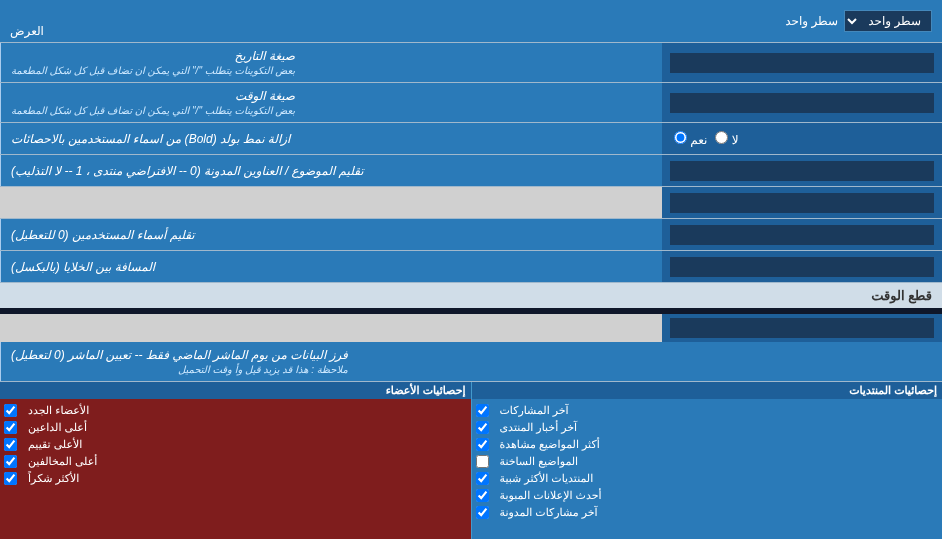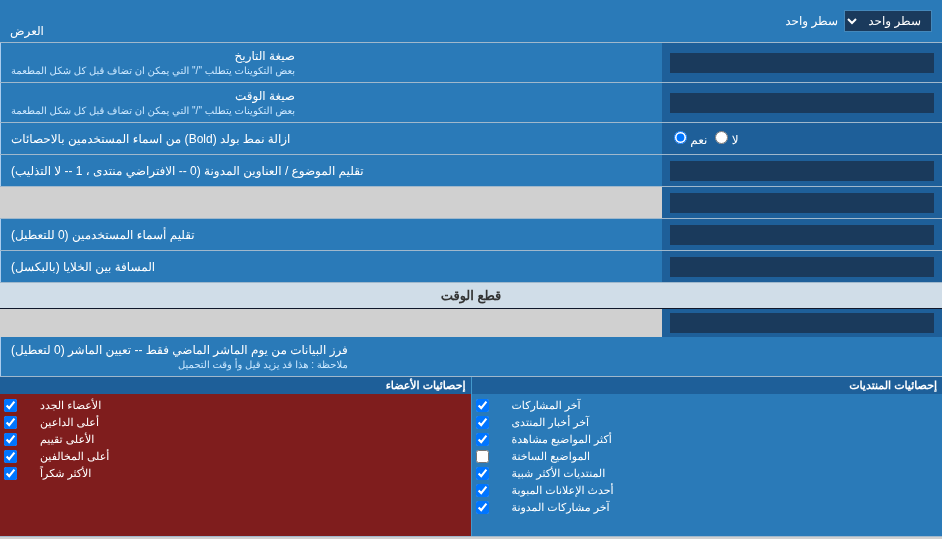--- a/index.html
+++ b/index.html
@@ -20,20 +20,21 @@
       flex: 1;
       background: #2a7ab8;
       color: #fff;
       padding: 6px 10px;
       display: flex;
       align-items: center;
       justify-content: flex-end;
       text-align: right;
       font-size: 12px;
       border-left: 1px solid #aaccee;
+      font-style: italic;
     }
     .row-label.tall {
       align-items: flex-start;
       padding-top: 6px;
     }
     .row-label small {
       font-size: 10px;
       display: block;
       margin-top: 2px;
       color: #cce8ff;
@@ -55,22 +56,22 @@
       font-size: 12px;
       text-align: center;
       direction: ltr;
     }
     .section-header {
       background: #d0dde8;
       color: #333;
       font-weight: bold;
       font-size: 13px;
       padding: 5px 10px;
-      border-bottom: 1px solid #0f172a;
-      text-align: center;
+      border-bottom: 6px solid #0f172a;
+      text-align: right;
     }
     .radio-row {
       display: flex;
       align-items: center;
       justify-content: flex-end;
       gap: 8px;
       padding: 2px 4px;
       flex: 1;
       background: #1e5f99;
     }
@@ -110,21 +111,21 @@
       font-weight: bold;
       text-align: right;
       background: #1e5f99;
       padding: 2px 5px;
       margin-bottom: 3px;
     }
     .checkbox-item {
       display: flex;
       align-items: center;
       justify-content: flex-end;
-      gap: 23px;
+      gap: 11px;
       color: #fff;
       font-size: 11px;
       padding: 2px 4px;
     }
     .checkbox-item input[type="checkbox"] {
       cursor: pointer;
     }
     .bottom-label-col {
       width: 320px;
       background: #2a7ab8;

